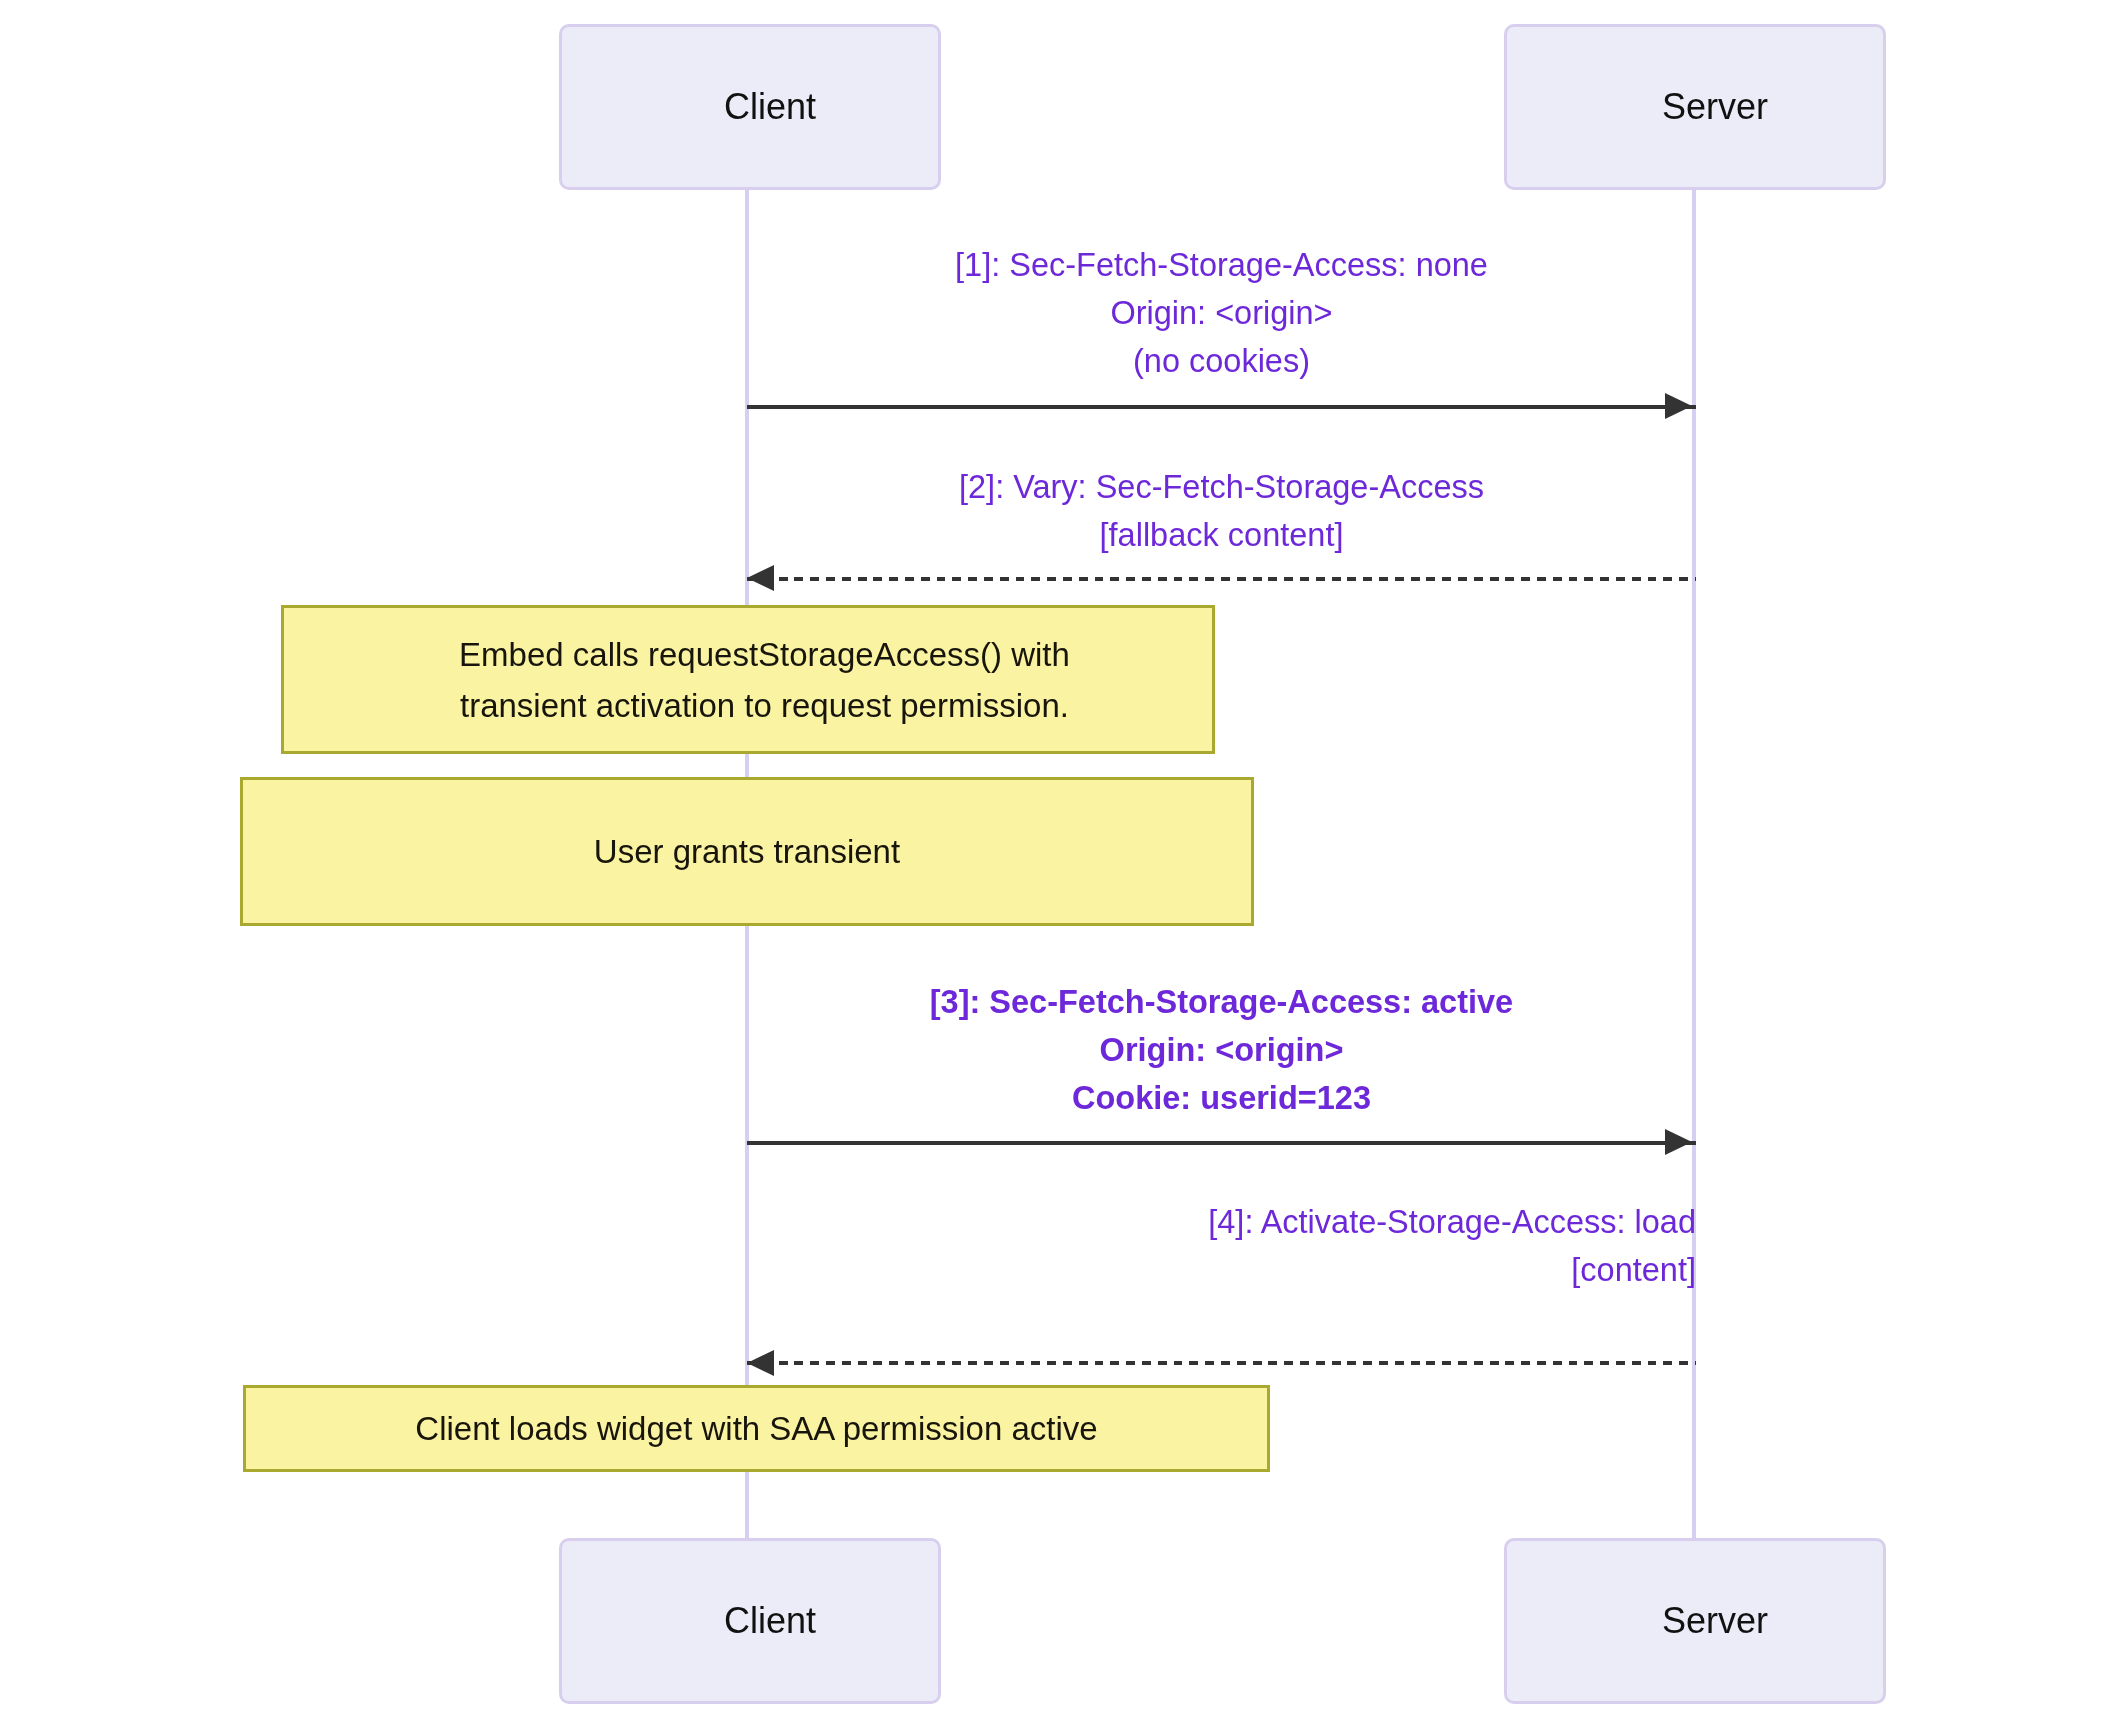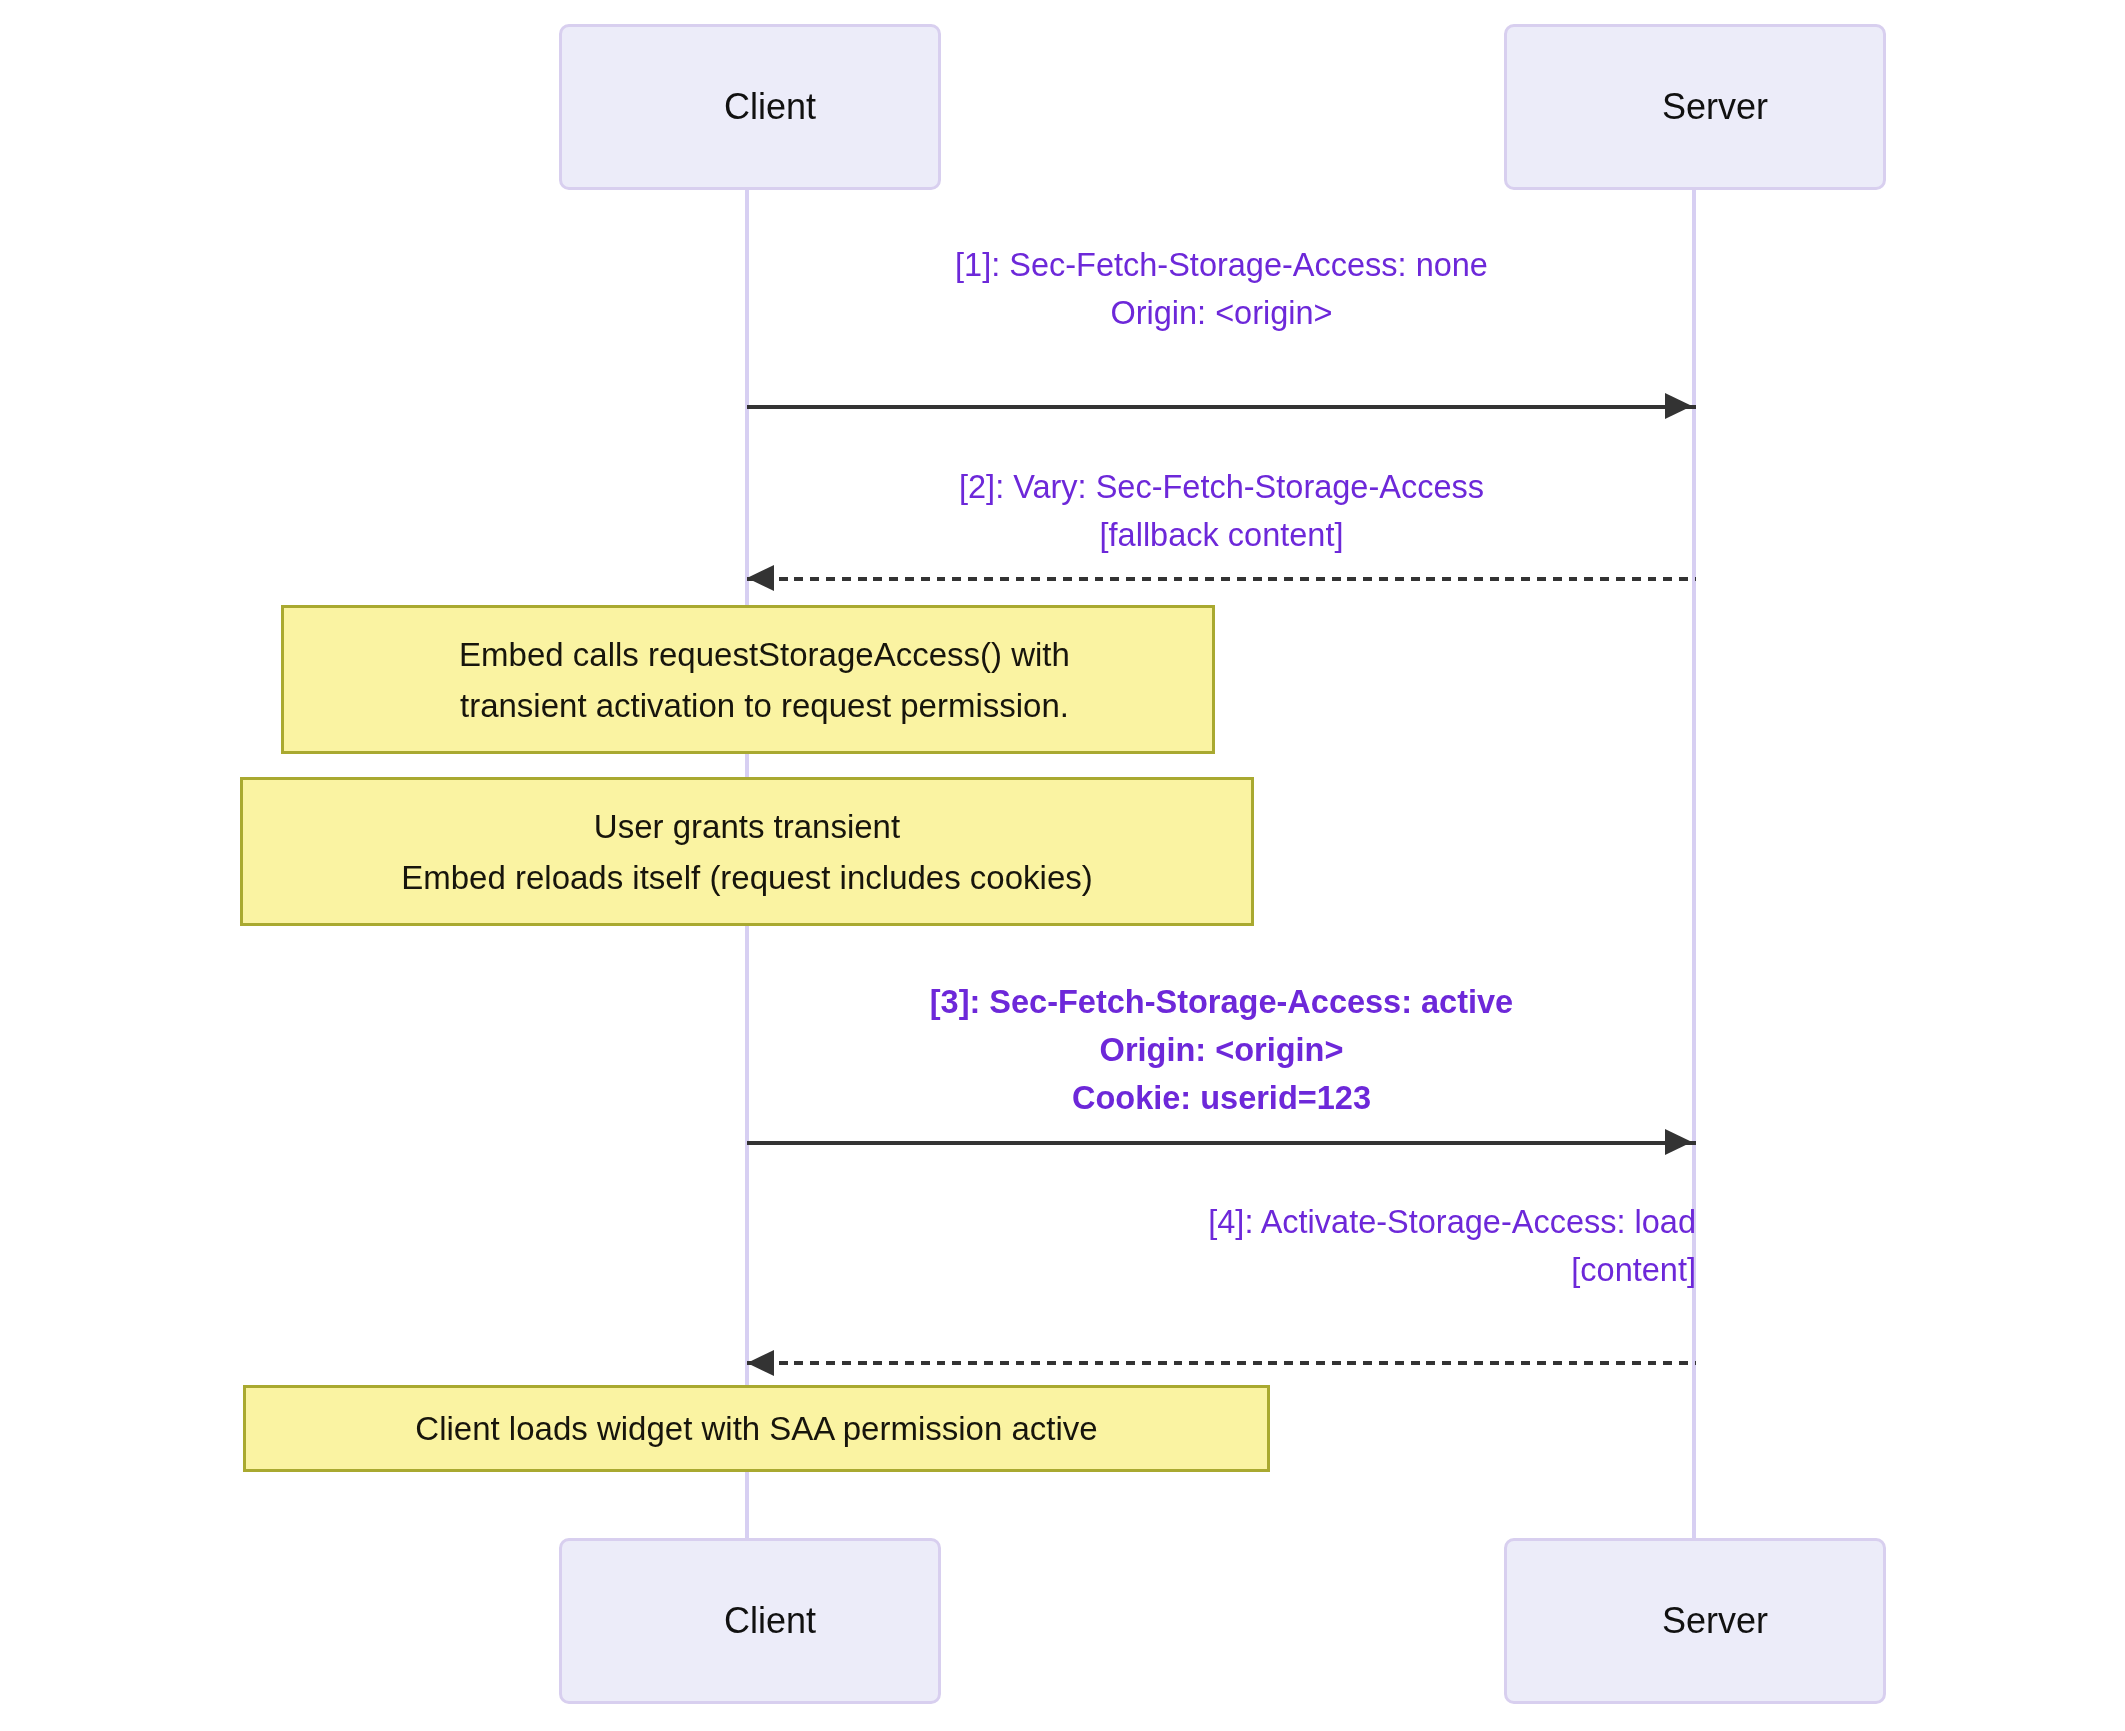--- a/index.html
+++ b/index.html
@@ -121,39 +121,39 @@
   <div class="actor-box actor-client-top">
     <span>Client</span>
   </div>
   <div class="actor-box actor-server-top">
     <span>Server</span>
   </div>
 
   <div class="message-label msg1">
     <div>[1]: Sec-Fetch-Storage-Access: none</div>
     <div>Origin: &lt;origin&gt;</div>
+    <div>(no cookies)</div>
   </div>
   <div class="arrow-line arrow-solid line1"></div>
   <div class="arrowhead head-right head1"></div>
 
   <div class="message-label msg2">
     <div>[2]: Vary: Sec-Fetch-Storage-Access</div>
     <div>[fallback content]</div>
   </div>
   <div class="arrow-line arrow-dashed line2"></div>
   <div class="arrowhead head-left head2"></div>
 
   <div class="note note1">
     <div>Embed calls requestStorageAccess() with</div>
     <div>transient activation to request permission.</div>
   </div>
 
   <div class="note note2">
     <div>User grants transient</div>
-    <div>Embed reloads itself (request includes cookies)</div>
   </div>
 
   <div class="message-label msg3">
     <div>[3]: Sec-Fetch-Storage-Access: active</div>
     <div>Origin: &lt;origin&gt;</div>
     <div>Cookie: userid=123</div>
   </div>
   <div class="arrow-line arrow-solid line3"></div>
   <div class="arrowhead head-right head3"></div>
 

